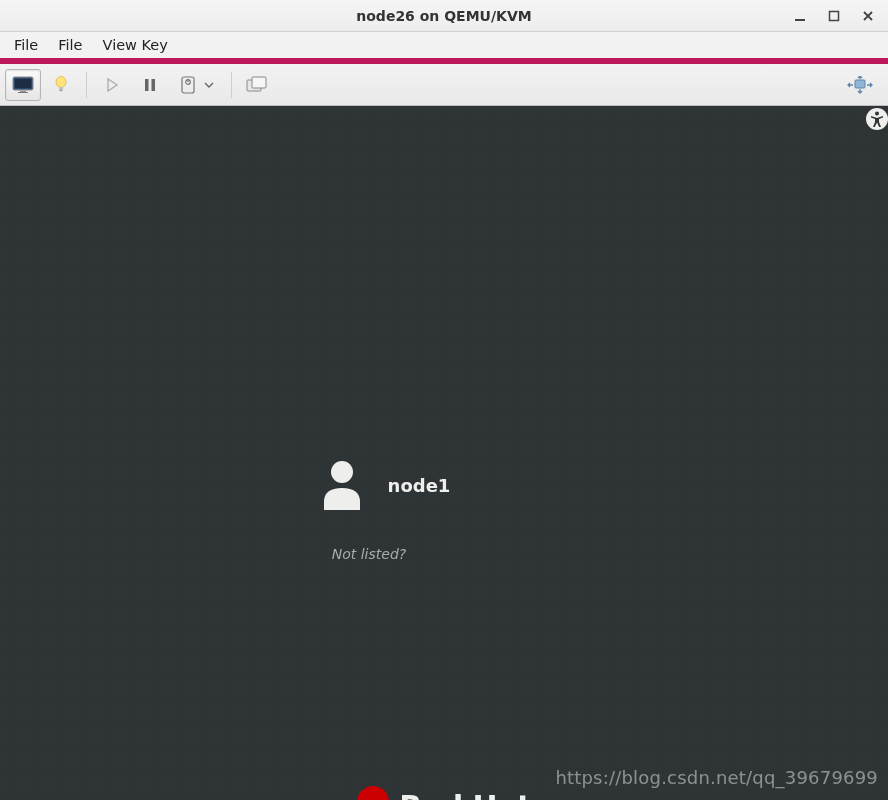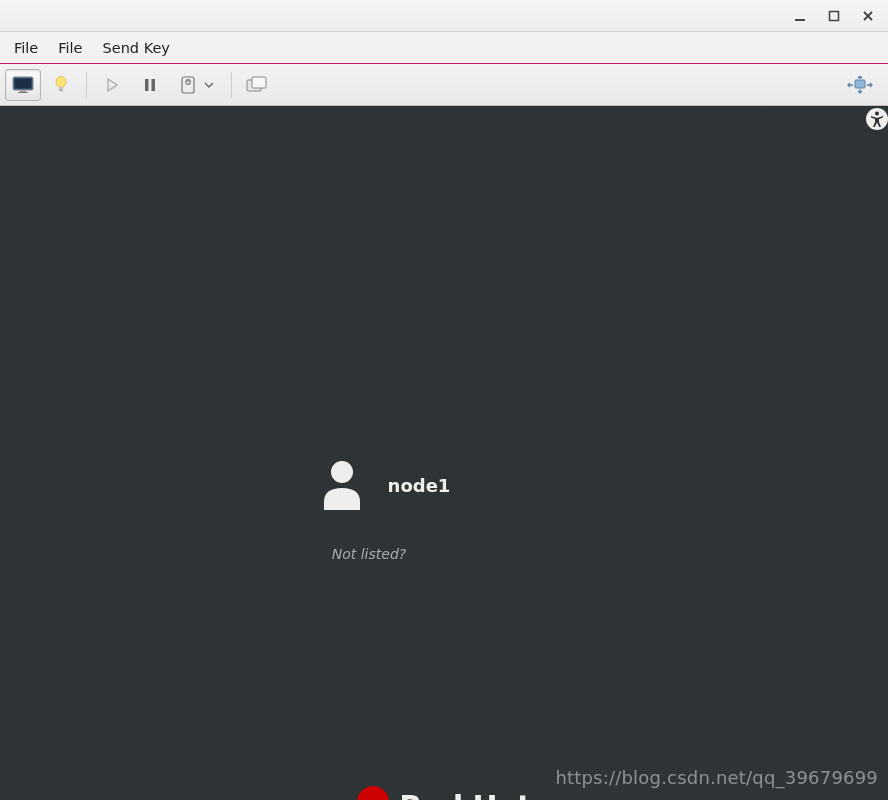--- a/index.html
+++ b/index.html
@@ -46,21 +46,21 @@
     display: flex;
     align-items: center;
     justify-content: center;
     color: #444;
   }
 
   
   .menubar {
     height: 32px;
     background: #f2f2f2;
-    border-bottom: 1px solid #be185d;
+    border-bottom: 6px solid #be185d;
     display: flex;
     align-items: center;
     padding-left: 4px;
   }
   .menubar .menuitem {
     padding: 6px 10px;
     font-size: 14.5px;
     color: #222;
     cursor: pointer;
   }
@@ -207,20 +207,21 @@
     bottom: 12px;
     font-size: 18px;
     color: rgba(220,220,220,0.55);
     letter-spacing: 0.2px;
   }
 </style>
 </head>
 <body>
 
 <div class="titlebar">
+  <div class="title">node26 on QEMU/KVM</div>
   <div class="winbtns">
     <div class="winbtn">
       <svg width="12" height="12" viewBox="0 0 12 12">
           <rect x="1" y="9" width="10" height="2" fill="#444"></rect>
         </svg>
     </div>
     <div class="winbtn">
       <svg width="12" height="12" viewBox="0 0 12 12">
           <rect x="1.5" y="1.5" width="9" height="9" fill="none" stroke="#444" stroke-width="1.5"></rect>
         </svg>
@@ -229,21 +230,21 @@
       <svg width="12" height="12" viewBox="0 0 12 12">
           <path d="M2 2 L10 10 M10 2 L2 10" stroke="#444" stroke-width="1.8"></path>
         </svg>
     </div>
   </div>
 </div>
 
 <div class="menubar">
   <div class="menuitem">File</div>
   <div class="menuitem">File</div>
-  <div class="menuitem">Send Key</div>
+  <div class="menuitem">View Key</div>
 </div>
 
 <div class="toolbar">
   <div class="tb-group">
     <div class="tb-btn active">
       <svg width="22" height="18" viewBox="0 0 22 18">
         <rect x="1" y="1" width="20" height="13" rx="1.5" fill="#3a5f88" stroke="#888" stroke-width="1"></rect>
         <rect x="2.5" y="2.5" width="17" height="10" fill="#1d2d44"></rect>
         <rect x="8" y="14.5" width="6" height="1.8" fill="#999"></rect>
         <rect x="6" y="16" width="10" height="1" fill="#777"></rect>

